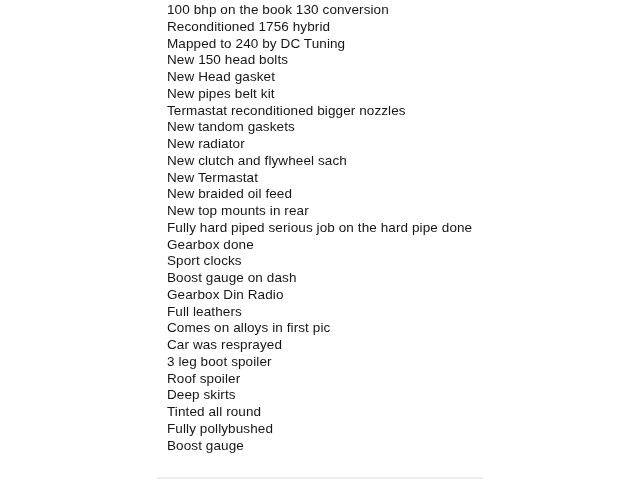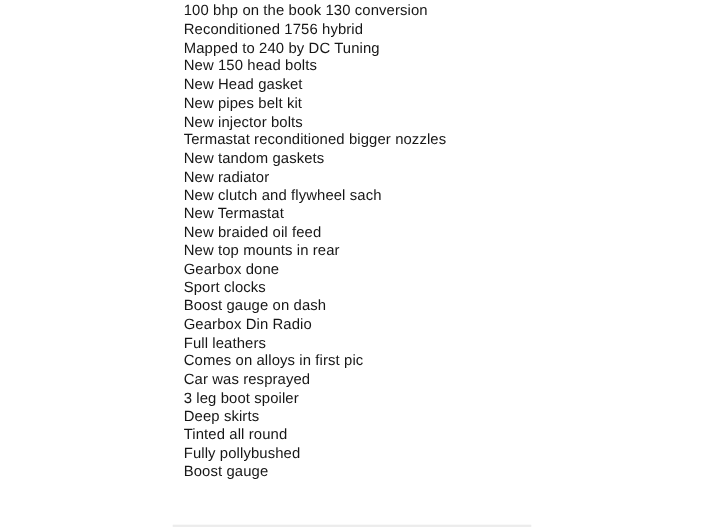--- a/index.html
+++ b/index.html
@@ -44,35 +44,36 @@
 <body>
 
 <div class="screen" style="background: rgb(255, 255, 255);">
   <div class="description" id="description-list" style="color: rgb(22, 22, 22);">
       <div class="line">100 bhp on the book 130 conversion</div>
       <div class="line">Reconditioned 1756 hybrid</div>
       <div class="line">Mapped to 240 by DC Tuning</div>
       <div class="line">New 150 head bolts</div>
       <div class="line">New Head gasket</div>
       <div class="line">New pipes belt kit</div>
-      <div class="line">New injector bolts</div>
       <div class="line">Termastat reconditioned bigger nozzles</div>
       <div class="line">New tandom gaskets</div>
       <div class="line">New radiator</div>
       <div class="line">New clutch and flywheel sach</div>
       <div class="line">New Termastat</div>
       <div class="line">New braided oil feed</div>
       <div class="line">New top mounts in rear</div>
+      <div class="line">Fully hard piped serious job on the hard pipe done</div>
       <div class="line">Gearbox done</div>
       <div class="line">Sport clocks</div>
       <div class="line">Boost gauge on dash</div>
       <div class="line">Gearbox Din Radio</div>
       <div class="line">Full leathers</div>
       <div class="line">Comes on alloys in first pic</div>
       <div class="line">Car was resprayed</div>
       <div class="line">3 leg boot spoiler</div>
+      <div class="line">Roof spoiler</div>
       <div class="line">Deep skirts</div>
       <div class="line">Tinted all round</div>
       <div class="line">Fully pollybushed</div>
       <div class="line">Boost gauge</div>
     </div>
   <div class="bottom-divider" style="background: rgb(236, 236, 236);"></div>
 </div>
 
 </body></html>

